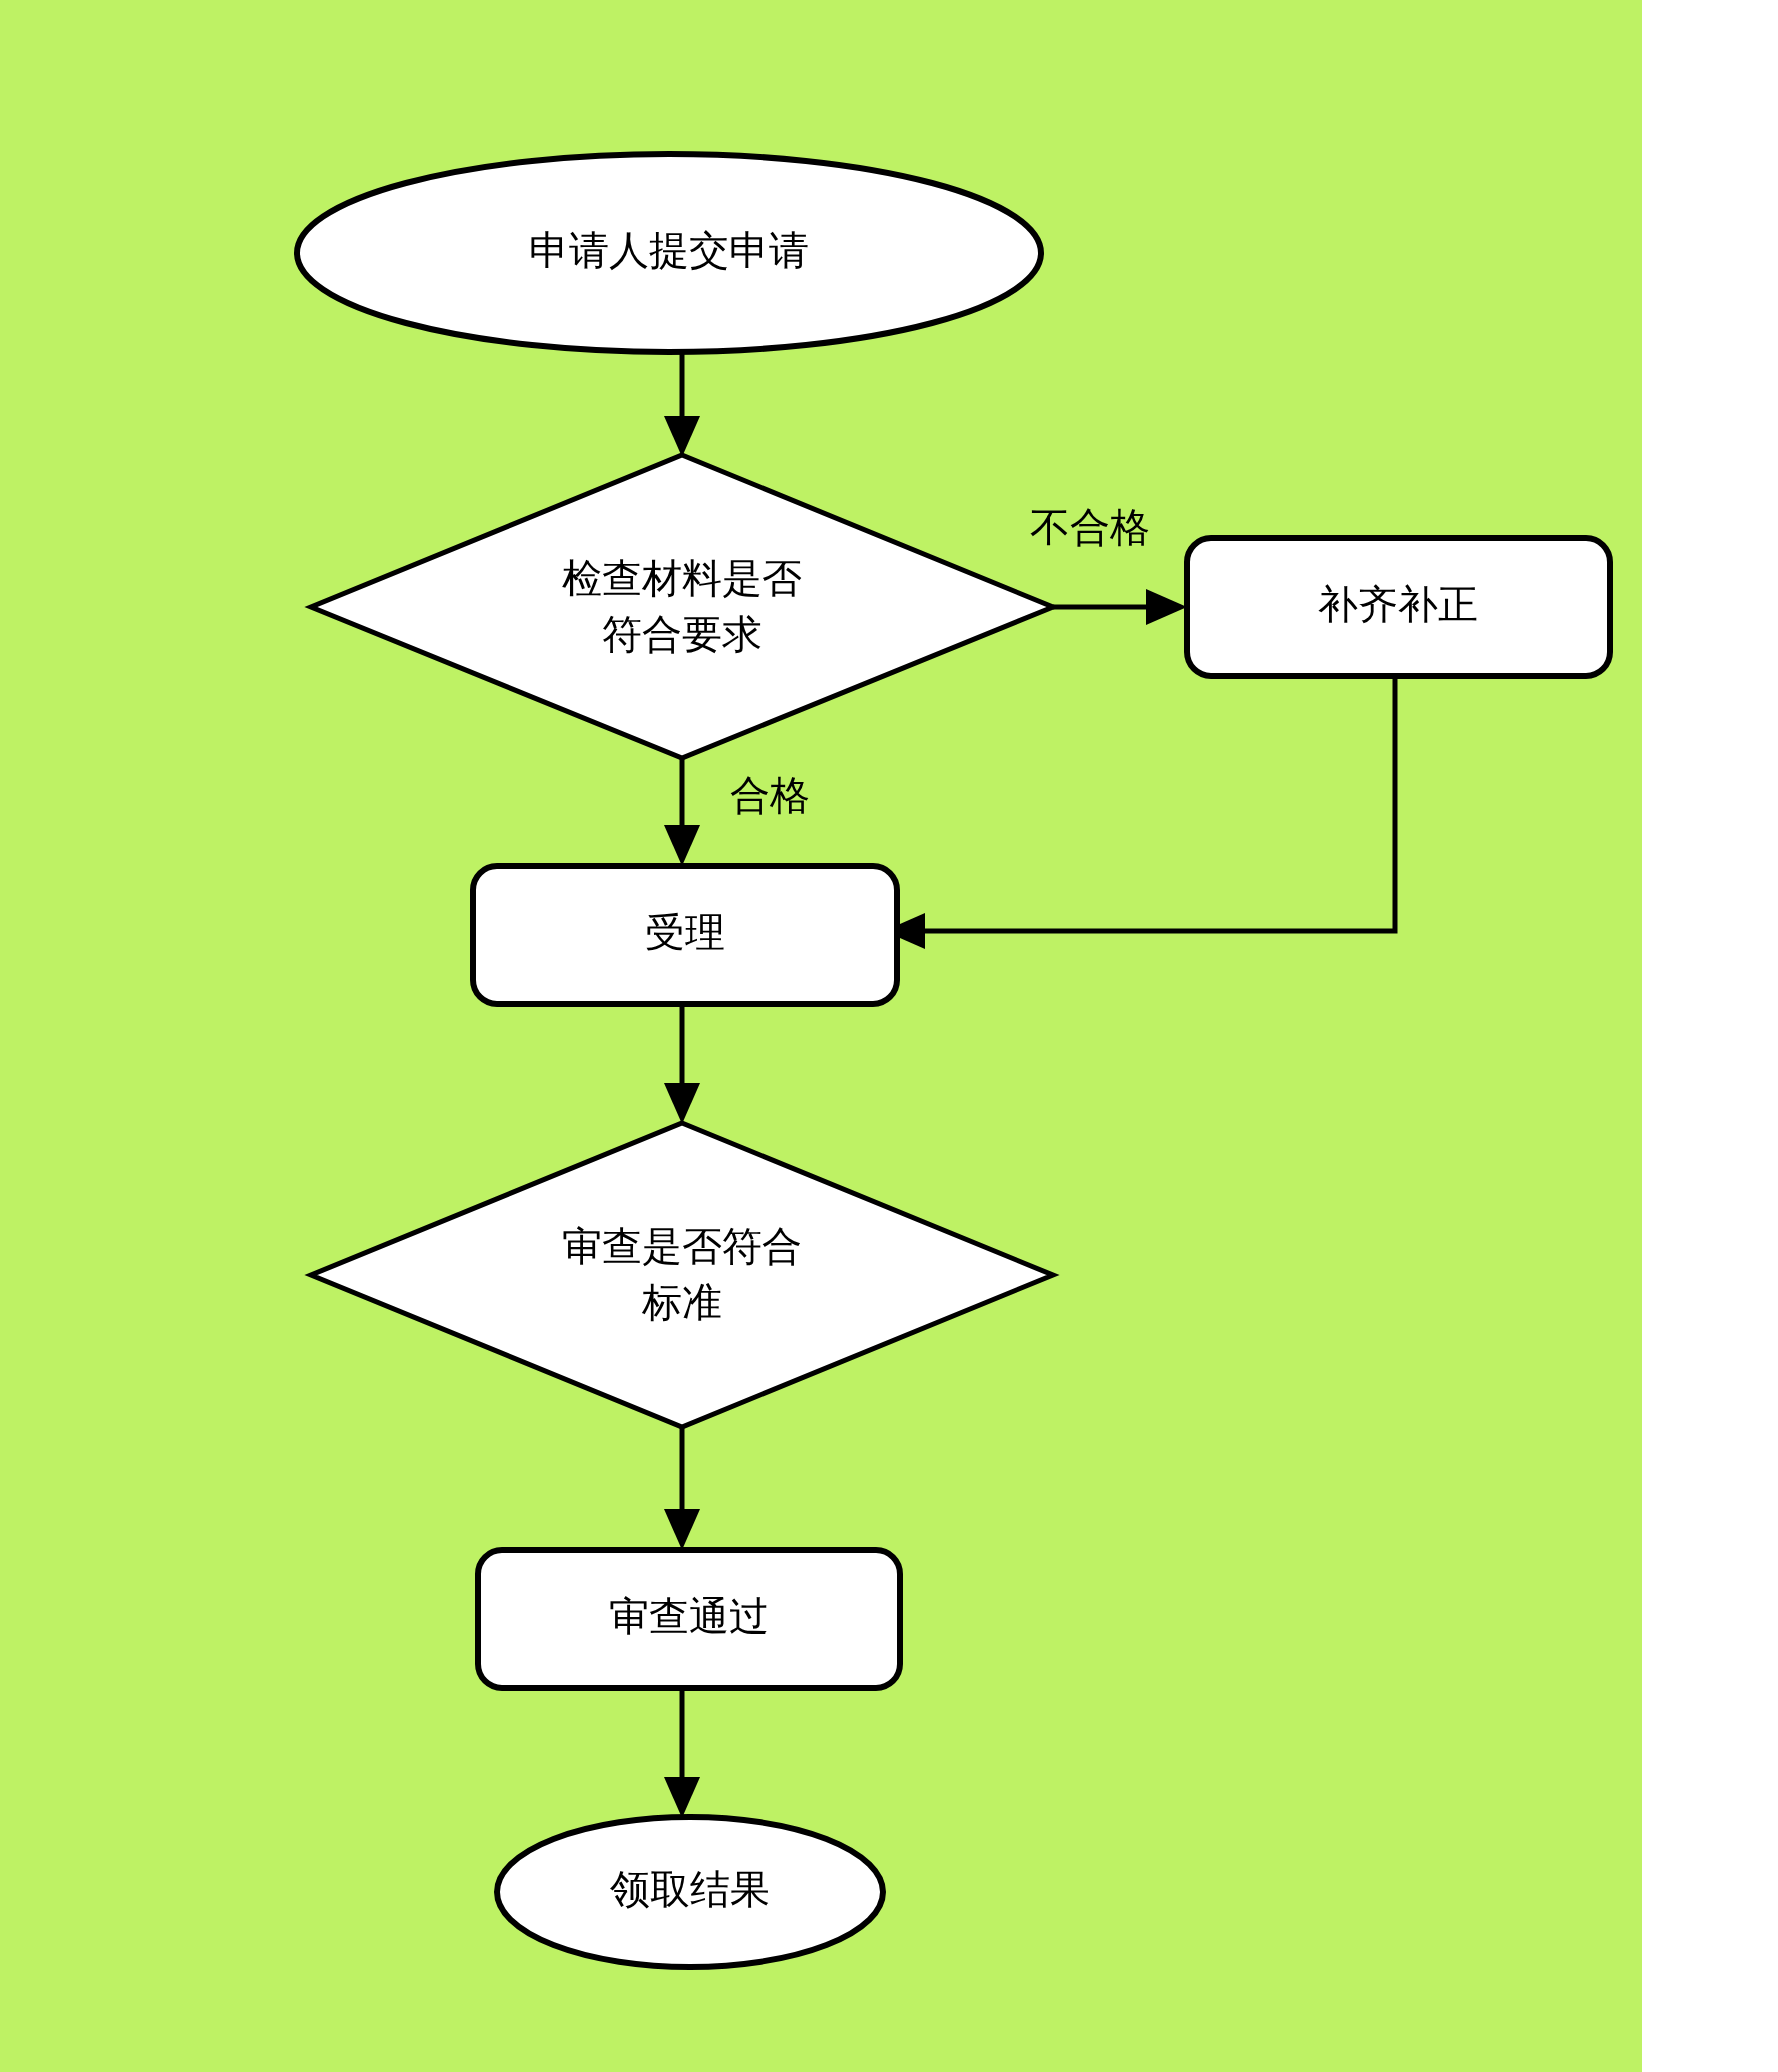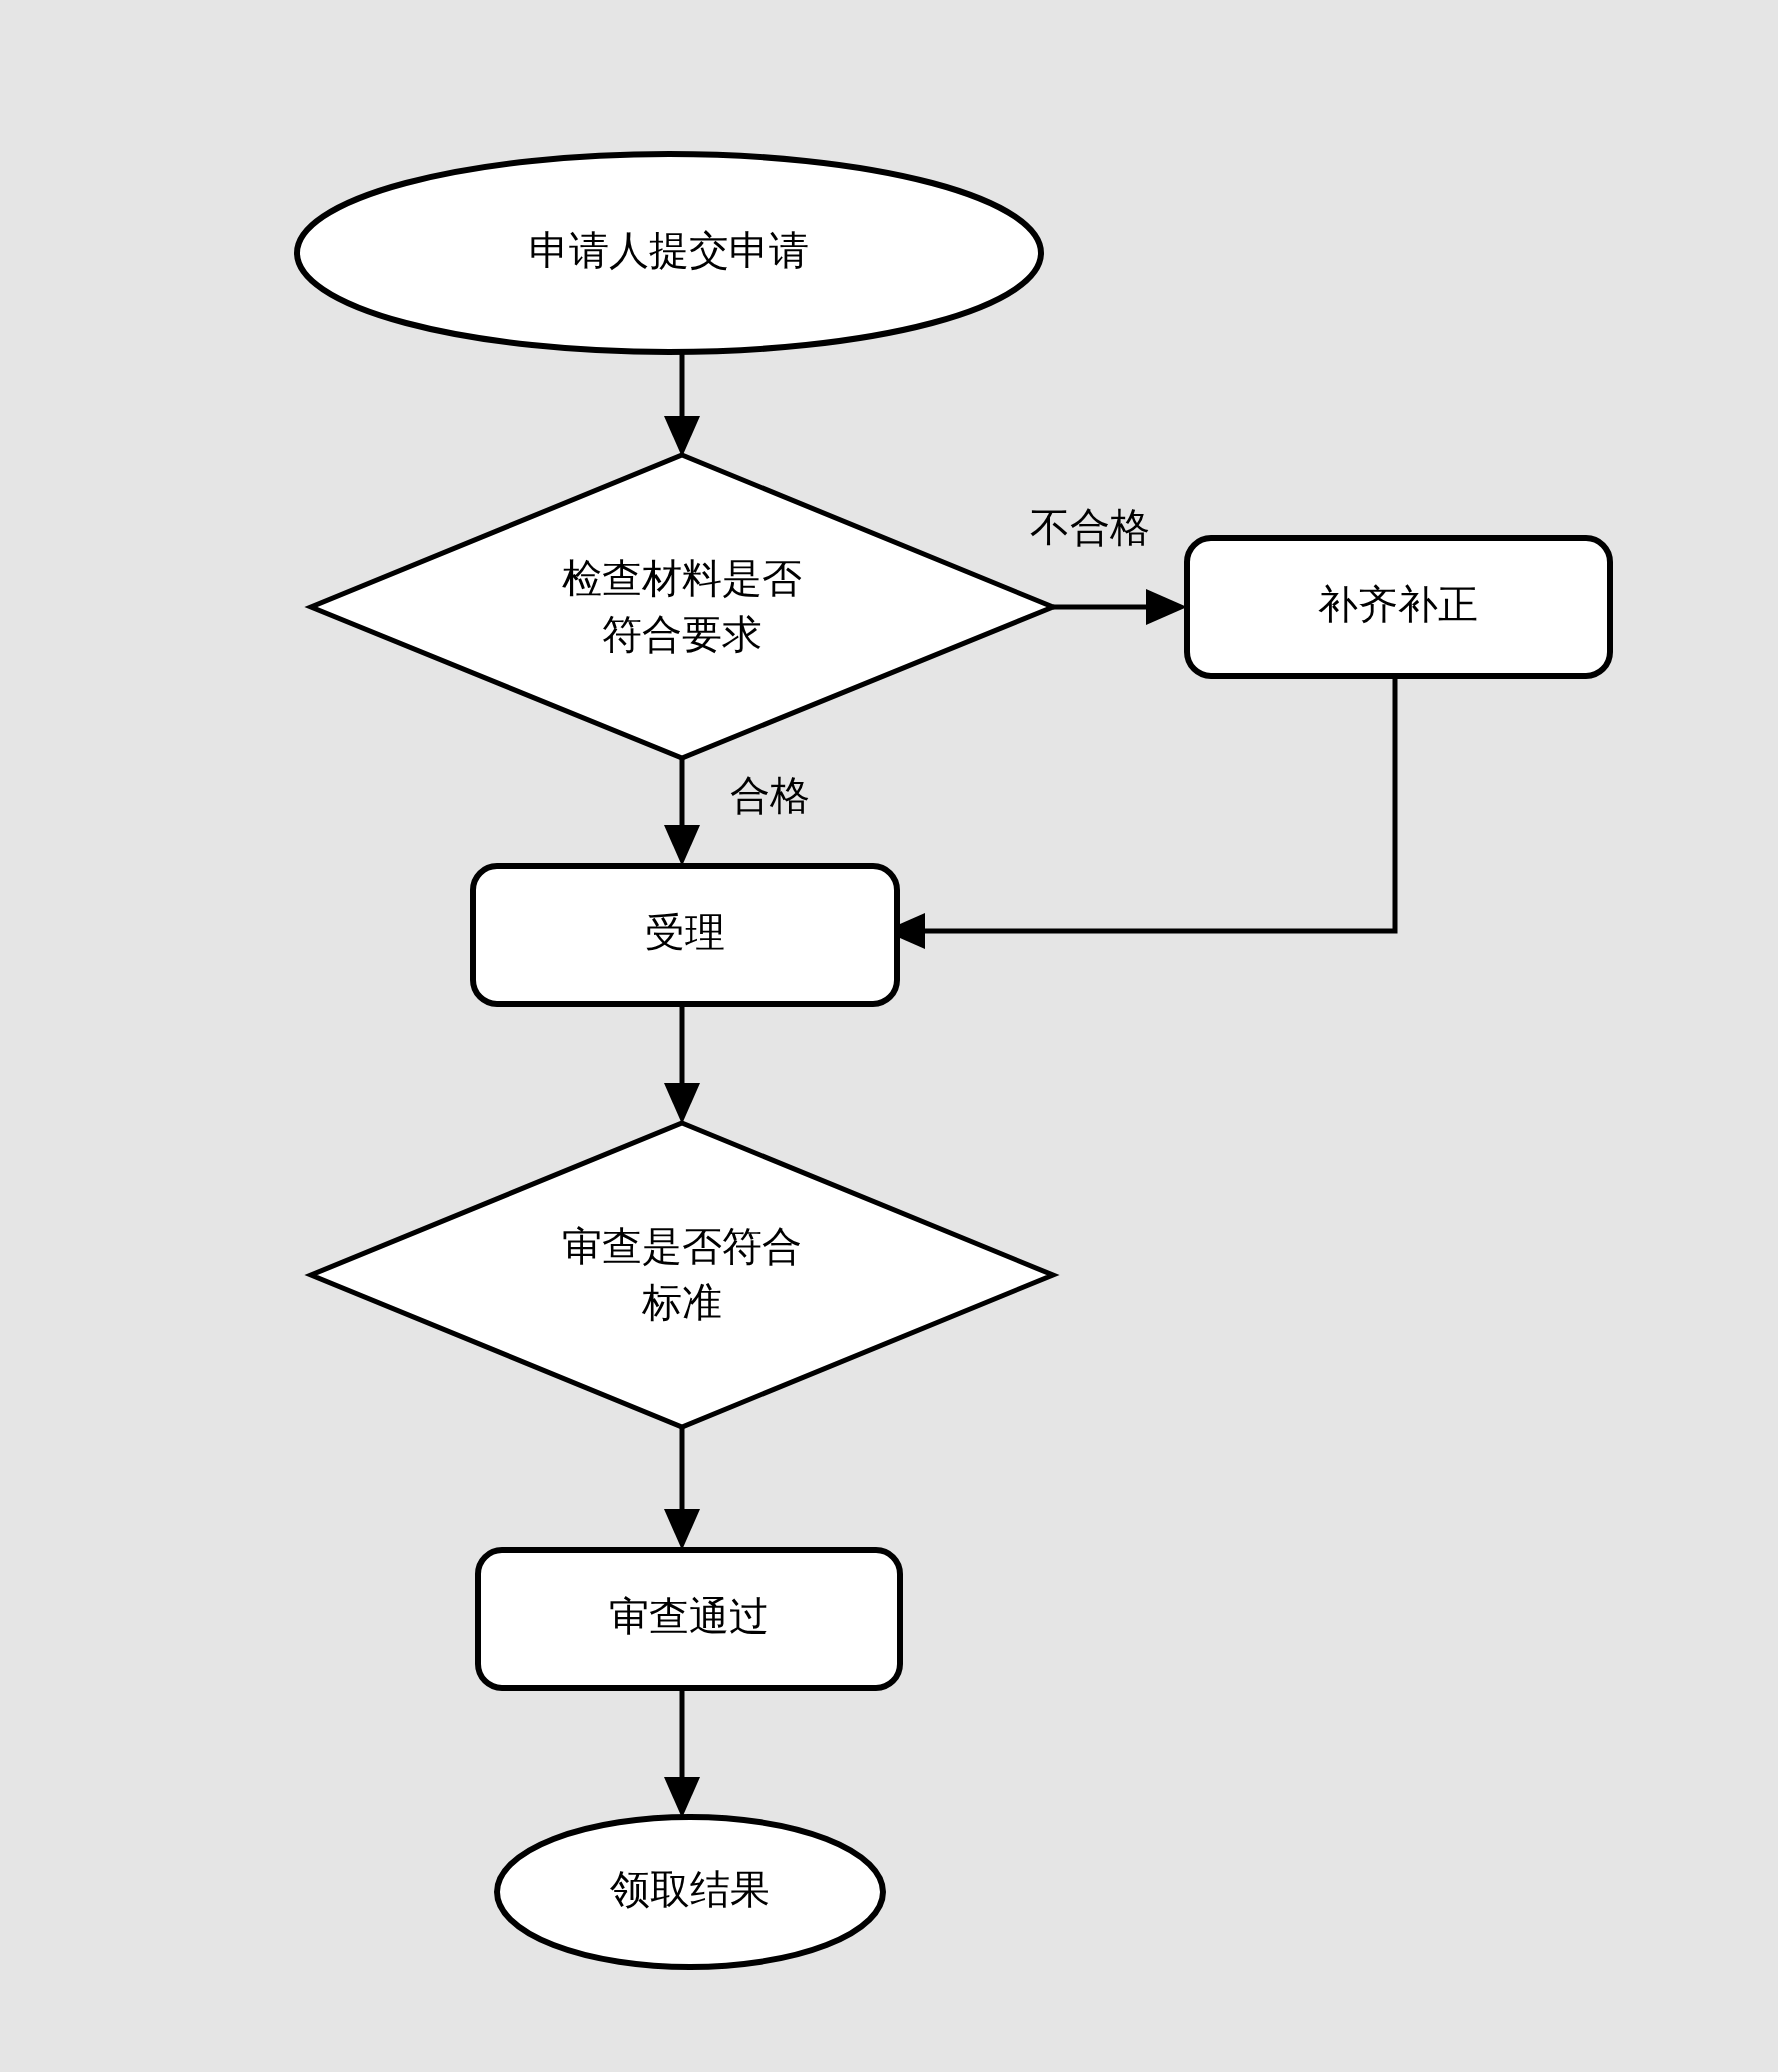--- a/index.html
+++ b/index.html
@@ -8,23 +8,23 @@
     background: #ffffff;
   }
   body {
     width: 1778px;
     height: 2072px;
     font-family: "Liberation Serif", "DejaVu Serif", serif;
     overflow: hidden;
   }
   #flowchart-root {
     position: relative;
-    width: 1778px;
+    width: 1642px;
     height: 2072px;
-    background: #e5e5e5;
+    background: #bef264;
   }
   svg.diagram {
     display: block;
     width: 1778px;
     height: 2072px;
   }
   .shape-outline {
     fill: #ffffff;
     stroke: #000000;
     stroke-width: 6;

